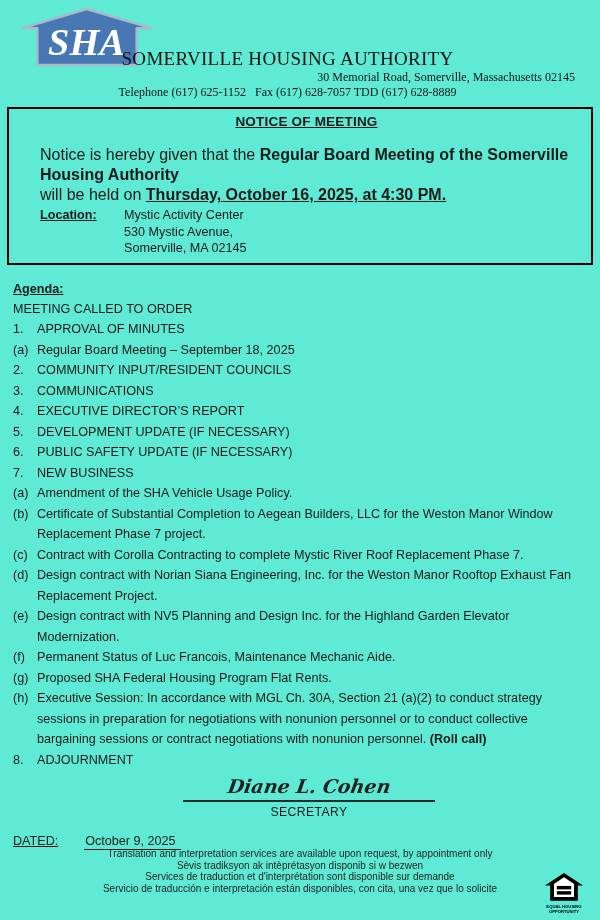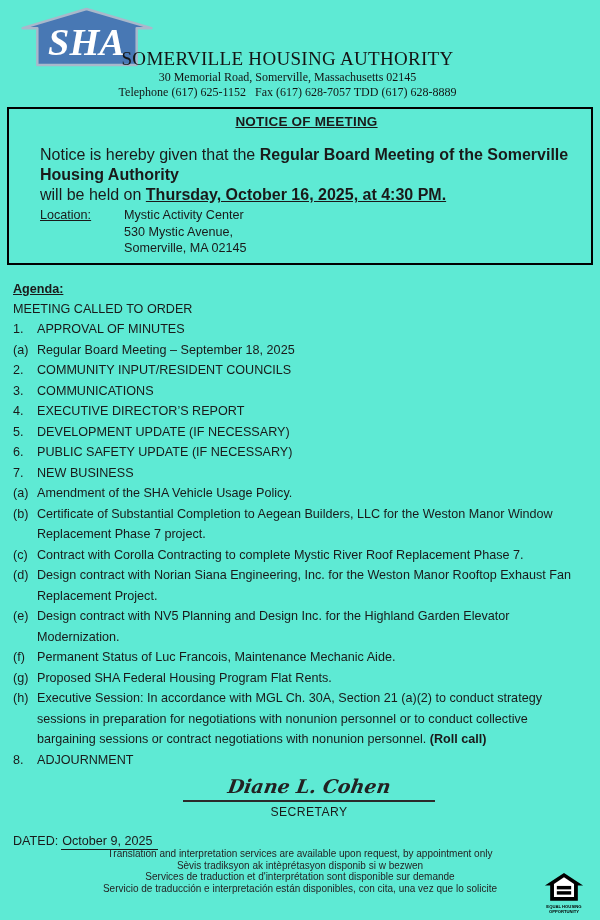--- a/index.html
+++ b/index.html
@@ -4,53 +4,53 @@
 <style>
   html,body{margin:0;padding:0;background:#ffffff;}
   body{width:600px;height:920px;font-family:"Liberation Sans",sans-serif;color:#1a1a1a;}
   .page{position:relative;width:600px;height:920px;overflow:hidden;background:#5eead4;}
 
   
   .header{position:relative;height:101px;}
   .logo{position:absolute;left:20px;top:7px;width:134px;height:60px;}
   .org-name{position:absolute;top:48px;left:0;width:575px;text-align:center;
             font-family:"Liberation Serif",serif;font-size:19px;letter-spacing:.3px;color:#141414;}
-  .org-address{position:absolute;top:70px;left:0;width:575px;text-align:center;
+  .org-address{position:absolute;top:70px;left:0;width:575px;text-align:right;
             font-family:"Liberation Serif",serif;font-size:12px;color:#141414;}
   .org-contact{position:absolute;top:85px;left:0;width:575px;text-align:center;
             font-family:Liberation Serif, serif;font-size:12px;color:#141414;white-space:pre;}
 
   
   .notice-box{margin:6px 7px 0 7px;border:2px solid #000;padding:5px 10px 6px 23px;}
   .notice-title{text-align:center;font-weight:700;font-size:13.5px;line-height:16px;
                 text-decoration:underline;letter-spacing:.2px;}
   .notice-intro{margin:15px 0 0 8px;font-size:16px;line-height:20px;}
   .b{font-weight:700;}
   .u{text-decoration:underline;}
   .location-row{display:flex;margin:2px 0 0 8px;font-size:12.6px;}
-  .loc-label{width:84px;font-weight:400;text-decoration:underline;line-height:16.5px;flex:0 0 auto;}
+  .loc-label{width:84px;font-weight:700;text-decoration:underline;line-height:16.5px;flex:0 0 auto;}
   .loc-lines div{line-height:16.5px;}
 
   
   .agenda{margin:14px 15px 0 13px;font-size:12.6px;}
   .agenda-heading{font-weight:700;text-decoration:underline;line-height:20px;}
   .agenda-opening{line-height:20.5px;}
   .agenda-item{position:relative;padding-left:24px;line-height:20.5px;}
   .agenda-marker{position:absolute;left:0;top:0;}
 
   
   .sig-block{width:252px;margin:5px 0 0 183px;text-align:center;}
   .sig-name{border-bottom:2px solid #2b2b2b;padding-bottom:1px;line-height:22px;}
   .sig-name span{display:inline-block;transform:skewX(-9deg);
                  font-family:"DejaVu Serif",serif;font-style:italic;font-weight:700;font-size:19px;color:#222;}
   .sig-title{font-size:12.2px;margin-top:3px;letter-spacing:.4px;}
 
   
   .dated-row{margin:15px 0 0 13px;font-size:12.6px;}
-  .dated-label{margin-right:3px;}
+  .dated-label{margin-right:26px;text-decoration:underline;}
   .dated-date{border-bottom:1.5px solid #1a1a1a;padding:0 5px 1px 1px;}
 
   
   .translations{text-align:center;font-size:10px;line-height:11.6px;color:#242424;}
   .eho{position:absolute;left:543px;top:872px;width:42px;text-align:center;}
 </style>
 </head>
 <body>
 
 <div class="page">

